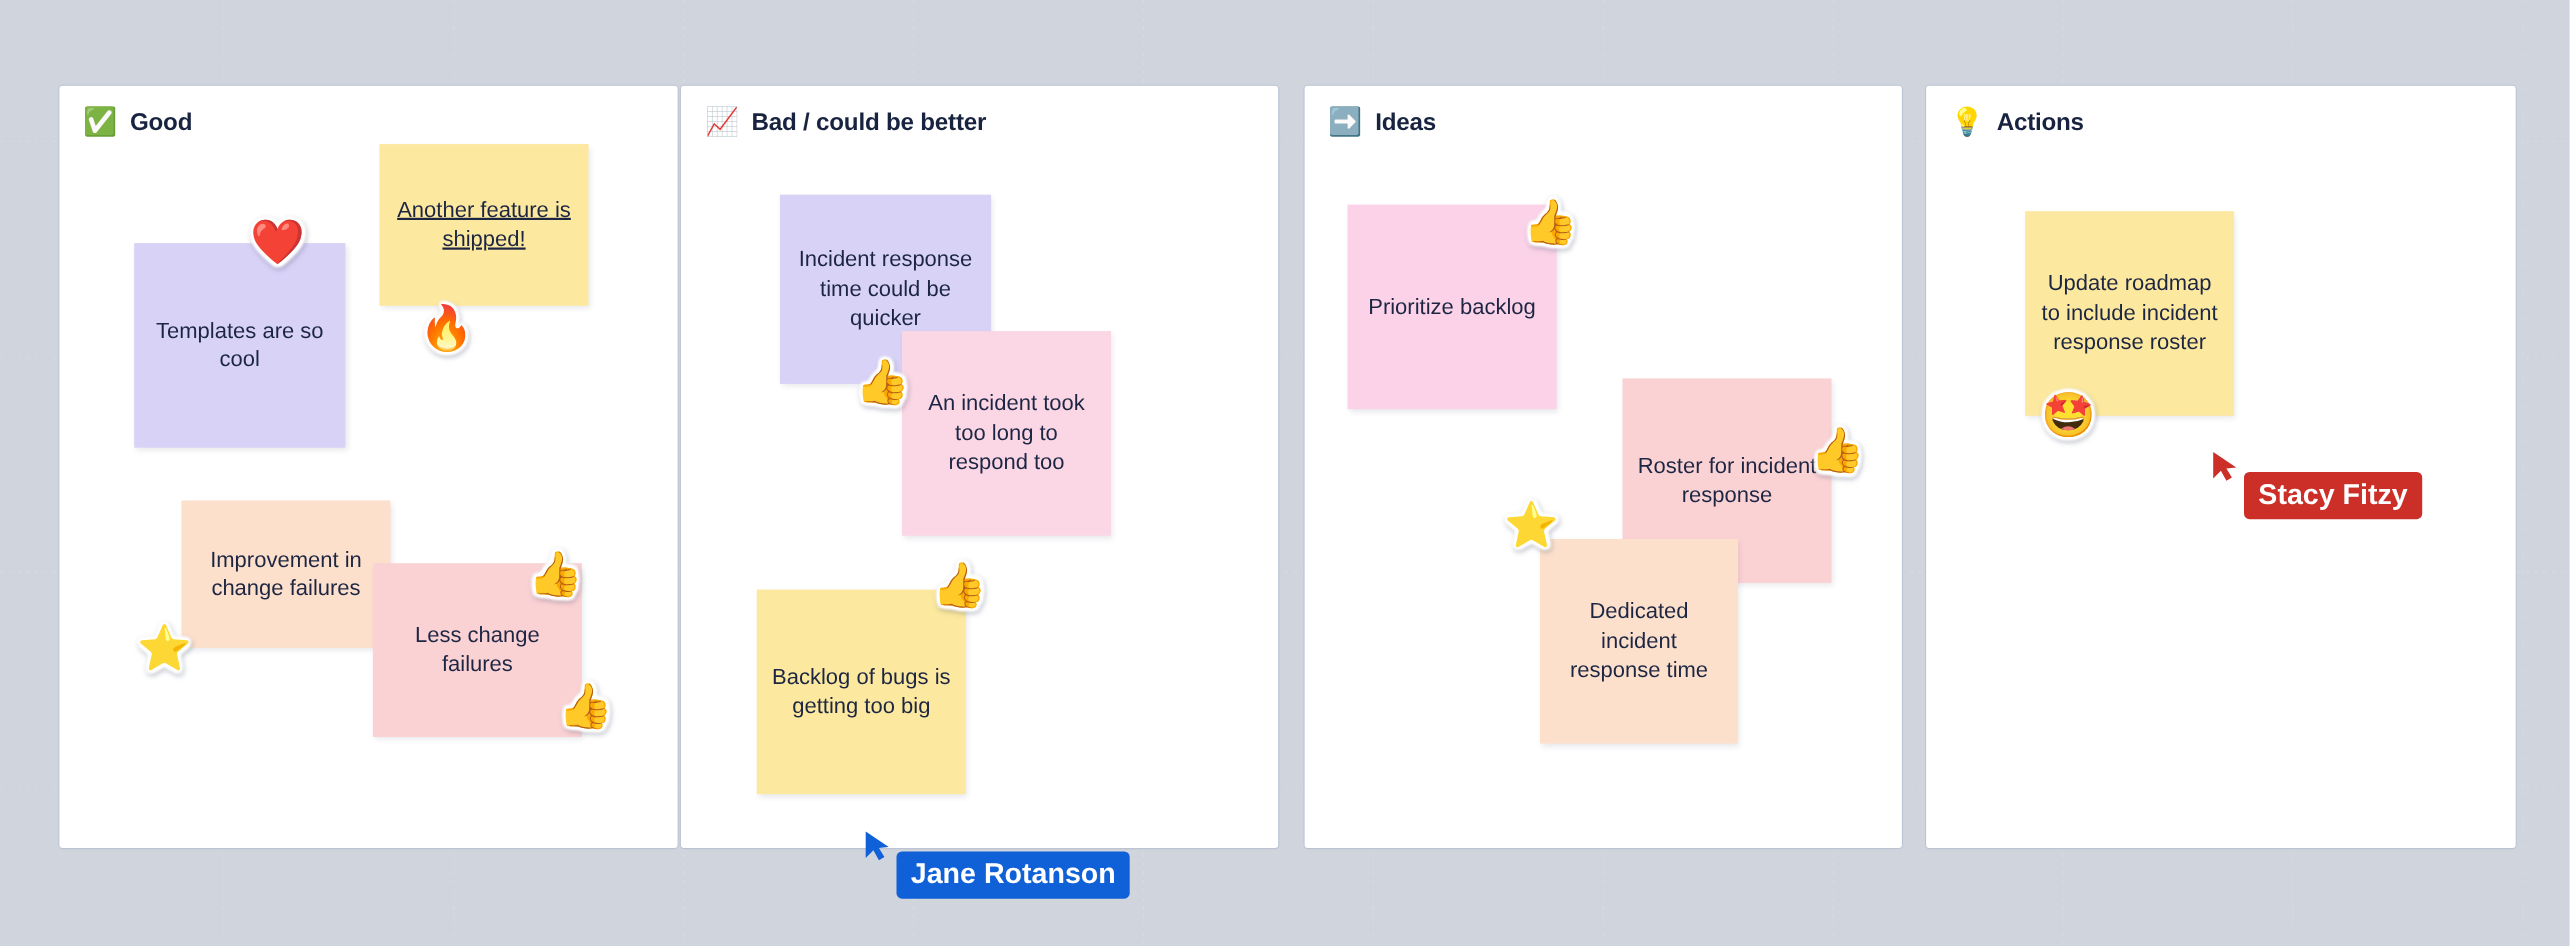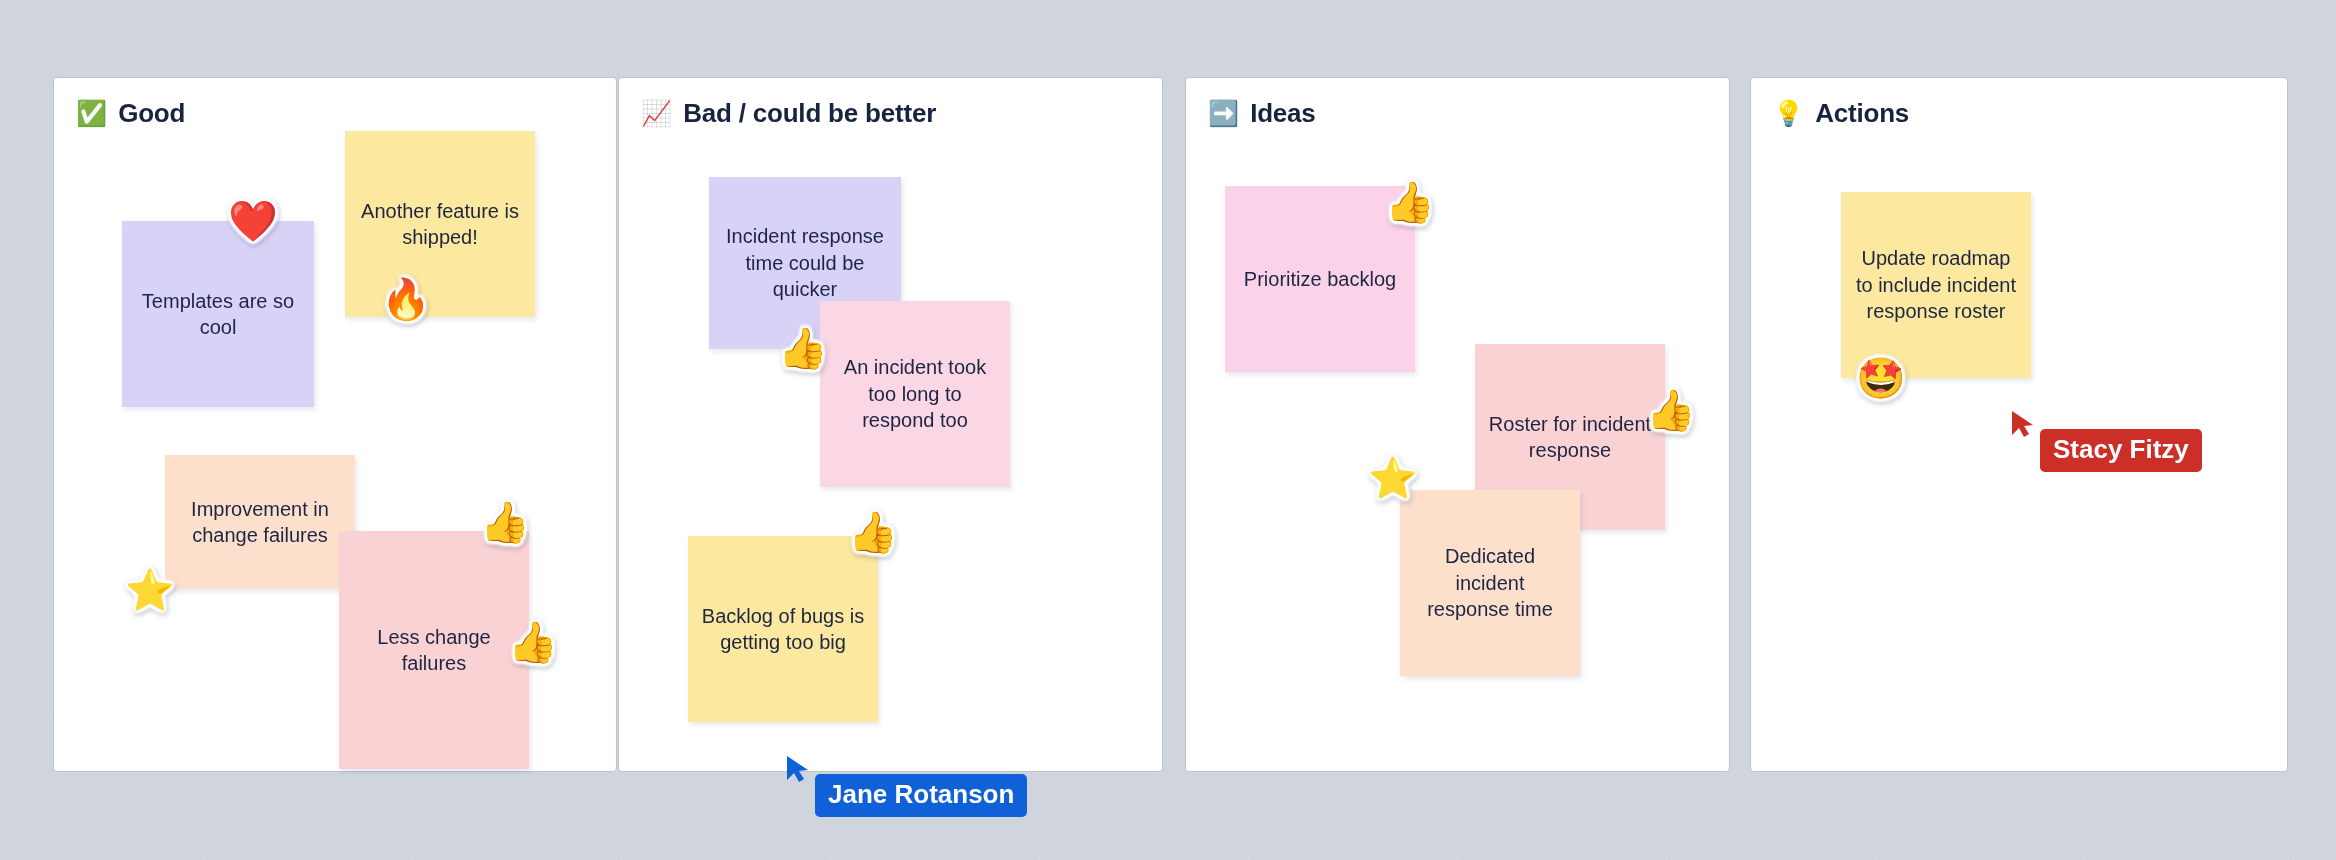--- a/index.html
+++ b/index.html
@@ -64,21 +64,21 @@
     align-items: center;
     gap: 11px;
     white-space: nowrap;
   }
   .column-emoji {
     font-size: 25px;
     line-height: 1;
     display: inline-block;
   }
   .column-title {
-    font-size: 26px;
+    font-size: 22px;
     font-weight: bold;
     color: #18233f;
     letter-spacing: -0.2px;
   }
 
   .note {
     position: absolute;
     box-sizing: border-box;
     display: flex;
     align-items: center;
@@ -151,27 +151,27 @@
   <div class="columns" id="columns-layer">
       <div class="column-card" style="left: 53px; width: 564px;">
         <div class="column-header">
           <span class="column-emoji">✅</span>
           <span class="column-title">Good</span>
         </div>
       </div>
       <div class="note" style="left: 122px; top: 221px; width: 192px; height: 186px; background: rgb(217, 210, 247); z-index: 10;">
         <span>Templates are so cool</span>
       </div>
-      <div class="note" style="left: 345px; top: 131px; width: 190px; height: 186px; background: rgb(252, 232, 158); z-index: 11;">
+      <div class="note" style="left: 345px; top: 131px; width: 190px; height: 147px; background: rgb(252, 232, 158); z-index: 11; text-decoration: underline;">
         <span>Another feature is shipped!</span>
       </div>
       <div class="note" style="left: 165px; top: 455px; width: 190px; height: 134px; background: rgb(252, 224, 204); z-index: 12;">
         <span>Improvement in change failures</span>
       </div>
-      <div class="note" style="left: 339px; top: 531px; width: 190px; height: 238px; background: rgb(251, 210, 212); z-index: 13; justify-content: center;">
+      <div class="note" style="left: 339px; top: 512px; width: 190px; height: 158px; background: rgb(251, 210, 212); z-index: 13; justify-content: center;">
         <span>Less change failures</span>
       </div>
       <div class="reaction" style="left: 228px; top: 201px;"><span class="reaction-inner">❤️</span></div>
       <div class="reaction" style="left: 381px; top: 279px;"><span class="reaction-inner">🔥</span></div>
       <div class="reaction" style="left: 125px; top: 570px;"><span class="reaction-inner">⭐</span></div>
       <div class="reaction" style="left: 480px; top: 502px;"><span class="reaction-inner">👍</span></div>
       <div class="reaction" style="left: 508px; top: 622px;"><span class="reaction-inner">👍</span></div>
       <div class="column-card" style="left: 618px; width: 545px;">
         <div class="column-header">
           <span class="column-emoji">📈</span>

